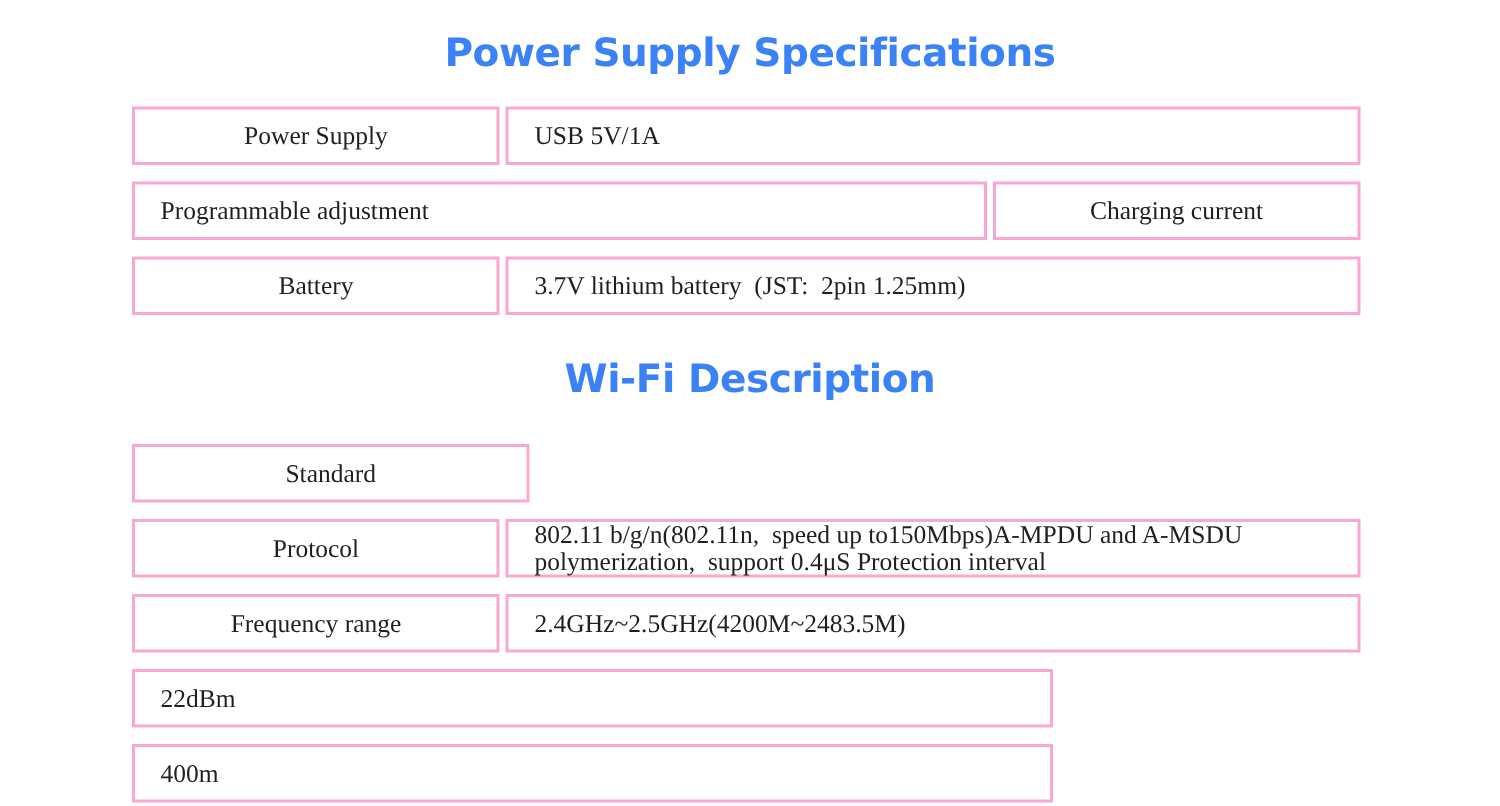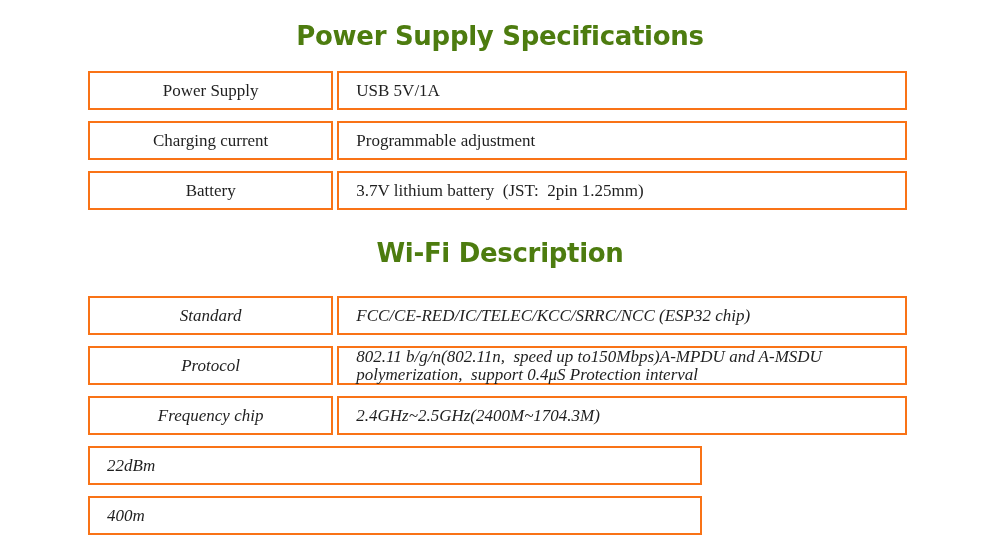--- a/index.html
+++ b/index.html
@@ -10,42 +10,42 @@
     background: #ffffff;
     overflow: hidden;
     color: #1f1f1f;
   }
   .section-title {
     font-family: "DejaVu Sans", sans-serif;
     font-weight: 700;
     font-size: 26px;
     line-height: 32px;
     text-align: center;
-    color: #4d7c0f;
+    color: #3b82f6;
     letter-spacing: -0.3px;
   }
   .title-power { padding-top: 3px; }
   .title-wifi  { margin-top: 27px; }
   .spec-table {
     width: 819px;
     margin-left: 88px;
     display: flex;
     flex-direction: column;
     row-gap: 11px;
   }
   .table-power { margin-top: 19px; }
-  .table-wifi  { margin-top: 27px; font-style: italic; }
+  .table-wifi  { margin-top: 27px; }
   .spec-row {
     display: flex;
     column-gap: 4px;
     height: 39px;
   }
   .cell {
     box-sizing: border-box;
-    border: 2px solid #f97316;
+    border: 2px solid #f9a8d4;
     background: #ffffff;
     display: flex;
     align-items: center;
     font-family: "Liberation Serif", "DejaVu Serif", serif;
     font-size: 17px;
     line-height: 18px;
   }
   .label-cell {
     width: 265px;
     justify-content: center;
@@ -65,43 +65,42 @@
 <div class="page">
 
   <h1 class="section-title title-power">Power Supply Specifications</h1>
 
   <div class="spec-table table-power">
     <div class="spec-row">
       <div class="cell label-cell">Power Supply</div>
       <div class="cell value-cell">USB 5V/1A</div>
     </div>
     <div class="spec-row">
+      <div class="cell value-cell">Programmable adjustment</div>
       <div class="cell label-cell">Charging current</div>
-      <div class="cell value-cell">Programmable adjustment</div>
     </div>
     <div class="spec-row">
       <div class="cell label-cell">Battery</div>
       <div class="cell value-cell">3.7V lithium battery  (JST:  2pin 1.25mm)</div>
     </div>
   </div>
 
   <h1 class="section-title title-wifi">Wi-Fi Description</h1>
 
   <div class="spec-table table-wifi">
     <div class="spec-row">
       <div class="cell label-cell">Standard</div>
-      <div class="cell value-cell">FCC/CE-RED/IC/TELEC/KCC/SRRC/NCC (ESP32 chip)</div>
     </div>
     <div class="spec-row">
       <div class="cell label-cell">Protocol</div>
       <div class="cell value-cell">802.11 b/g/n(802.11n,  speed up to150Mbps)A-MPDU and A-MSDU polymerization,  support 0.4μS Protection interval</div>
     </div>
     <div class="spec-row">
-      <div class="cell label-cell">Frequency chip</div>
-      <div class="cell value-cell">2.4GHz~2.5GHz(2400M~1704.3M)</div>
+      <div class="cell label-cell">Frequency range</div>
+      <div class="cell value-cell">2.4GHz~2.5GHz(4200M~2483.5M)</div>
     </div>
     <div class="spec-row">
       <div class="cell value-cell">22dBm</div>
     </div>
     <div class="spec-row">
       <div class="cell value-cell">400m</div>
     </div>
   </div>
 
 </div>

